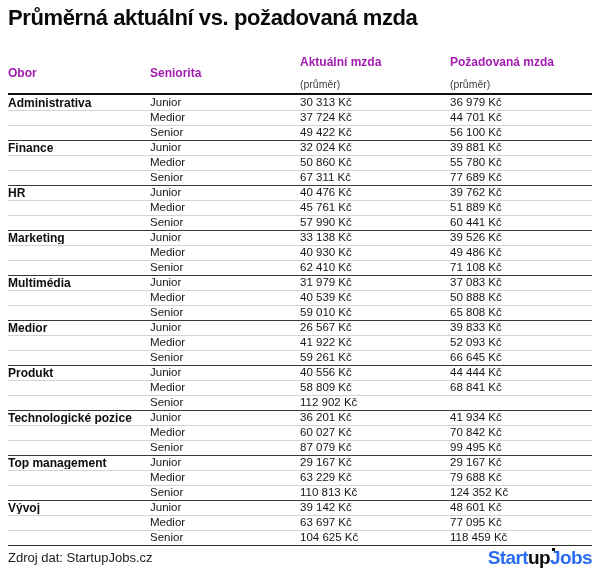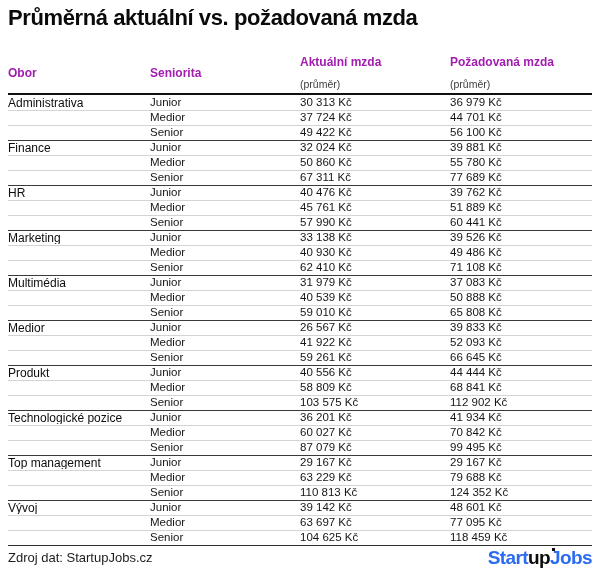--- a/index.html
+++ b/index.html
@@ -27,21 +27,21 @@
   .th-sub { font-weight: 400; font-size: 10.5px; color: #3d3d3d; margin-top: 9px; }
   .tbody { border-bottom: 1.5px solid #2f2f2f; }
   .trow {
     display: grid; grid-template-columns: 142px 150px 150px 142px;
     height: 15px; align-items: center;
     border-top: 1px solid #d4d4d4;
   }
   .trow.group-start { border-top: 1px solid #3a3a3a; }
   .tbody .trow:first-child { border-top: none; }
   .tcell { font-size: 11.5px; color: #161616; white-space: nowrap; overflow: hidden; line-height: 1; }
-  .tcell.c0 { font-weight: 400; font-size: 12px; color: #0d0d0d; }
+  .tcell.c0 { font-weight: 700; font-size: 12px; color: #0d0d0d; }
   .footer {
     position: absolute; left: 8px; right: 8px; top: 546px; height: 22px;
     display: flex; justify-content: space-between; align-items: center;
   }
   .source { font-size: 13px; color: #1c1c1c; }
   .logo {
     font-size: 19px; font-weight: 800; letter-spacing: -0.6px;
     color: #0c0c0c; line-height: 1; white-space: nowrap; margin-left: 24px;
   }
   .logo .blue { color: #2b6cf0; }
@@ -183,21 +183,20 @@
       </div>
       <div class="trow">
         <div class="tcell c0"></div>
         <div class="tcell c1">Medior</div>
         <div class="tcell c2">58 809 Kč</div>
         <div class="tcell c3">68 841 Kč</div>
       </div>
       <div class="trow">
         <div class="tcell c0"></div>
         <div class="tcell c1">Senior</div>
-        <div class="tcell c2">103 575 Kč</div>
         <div class="tcell c3">112 902 Kč</div>
       </div>
       <div class="trow group-start">
         <div class="tcell c0">Technologické pozice</div>
         <div class="tcell c1">Junior</div>
         <div class="tcell c2">36 201 Kč</div>
         <div class="tcell c3">41 934 Kč</div>
       </div>
       <div class="trow">
         <div class="tcell c0"></div>

